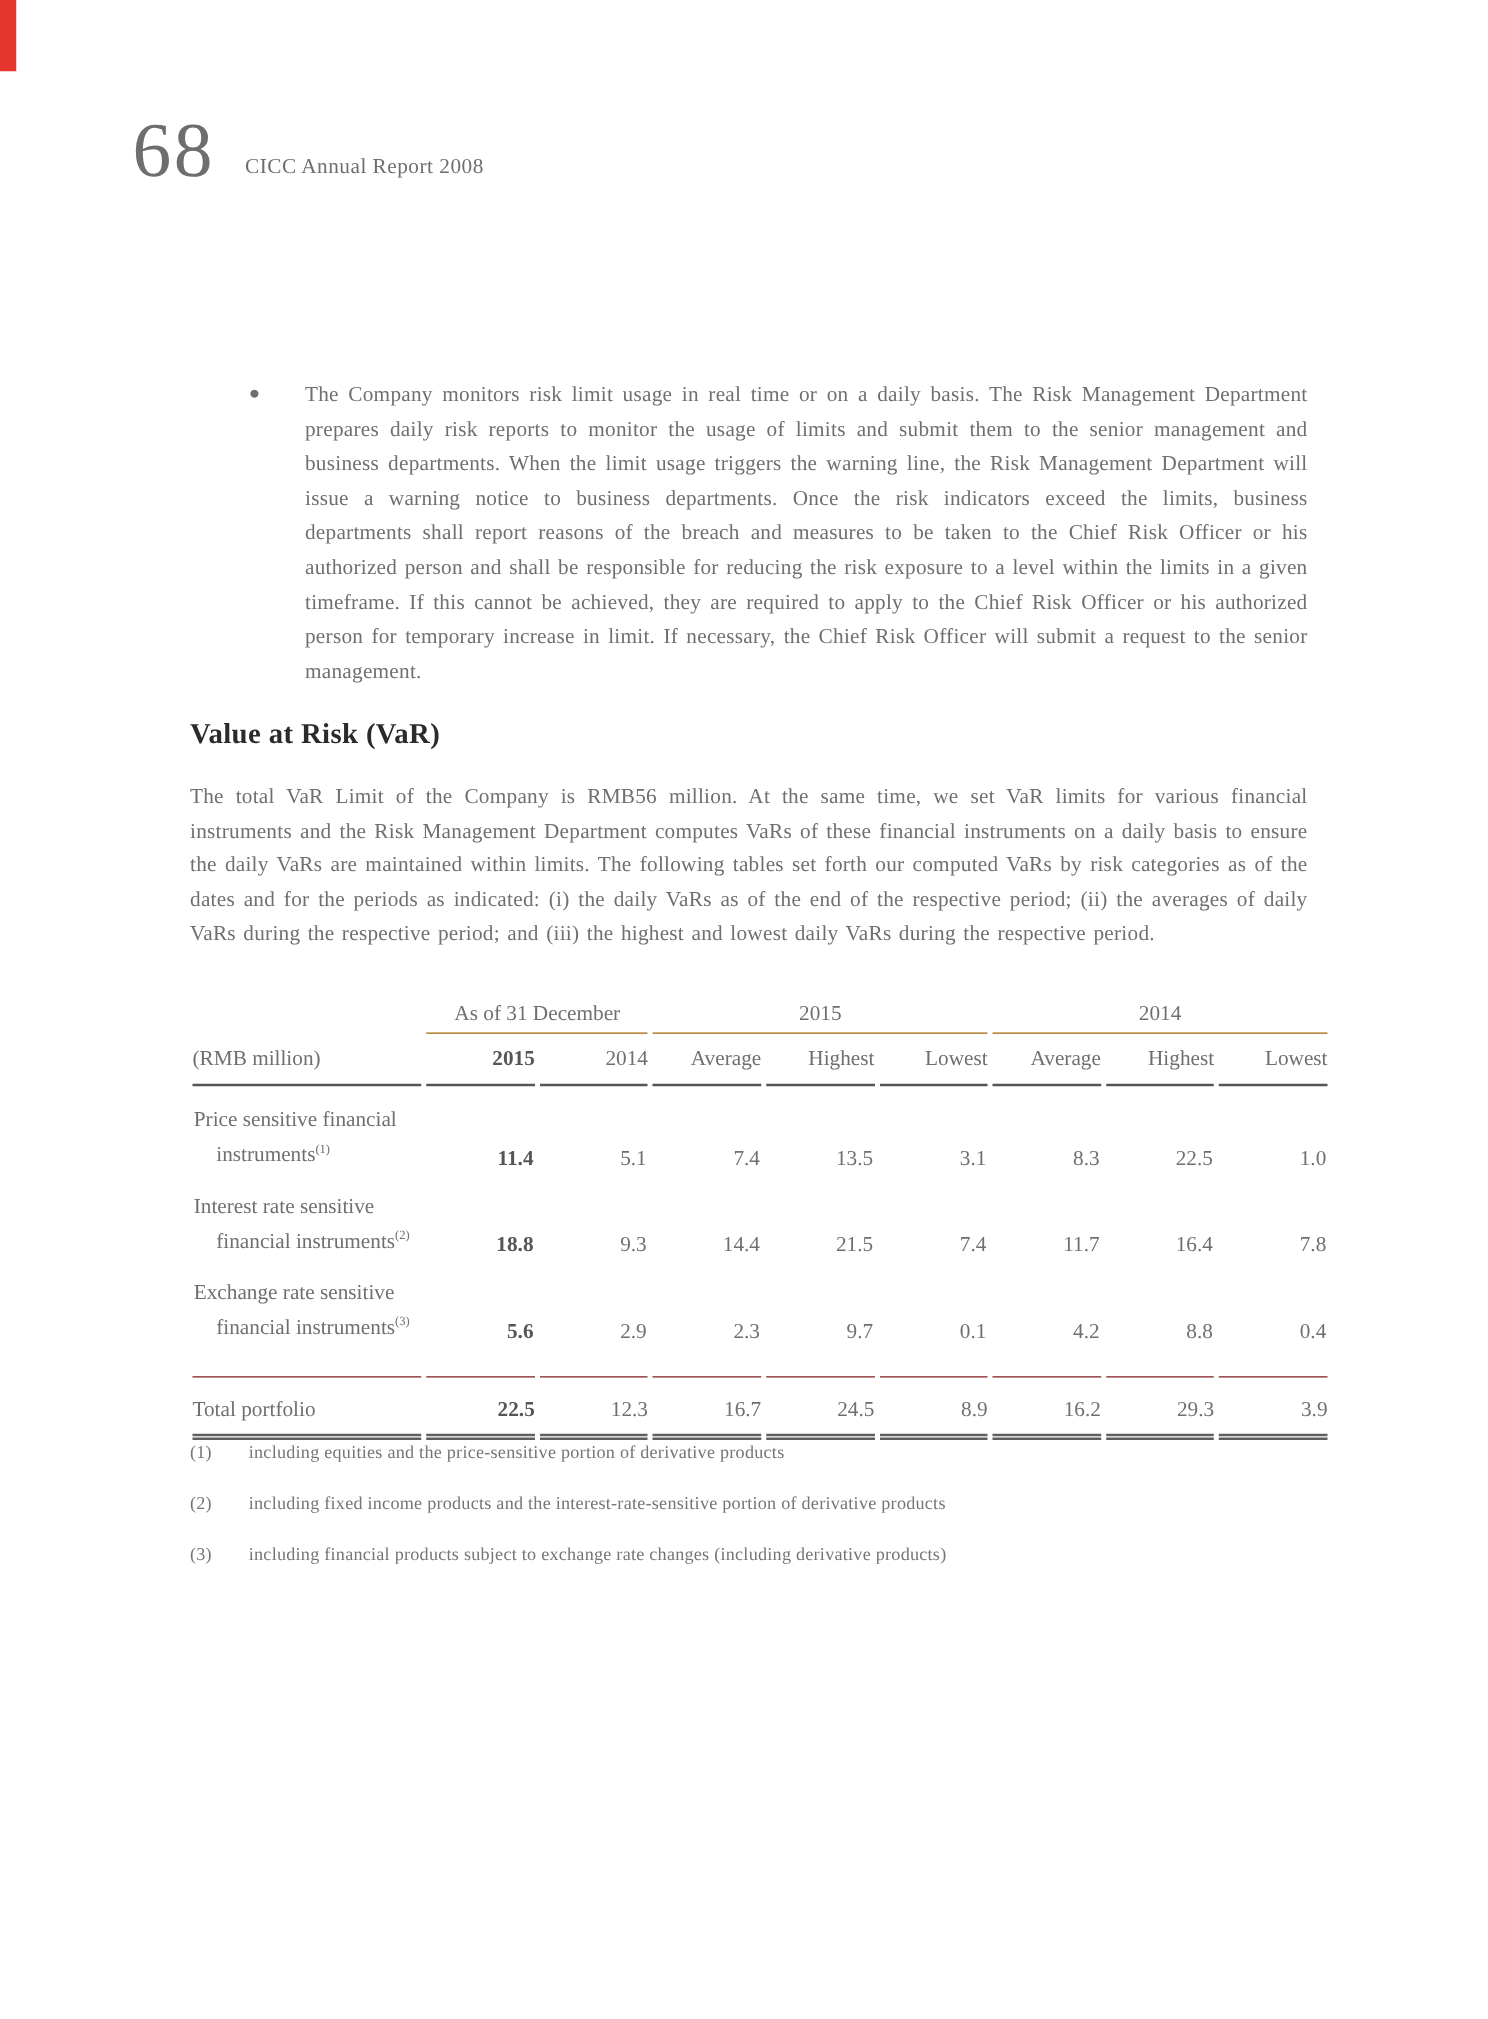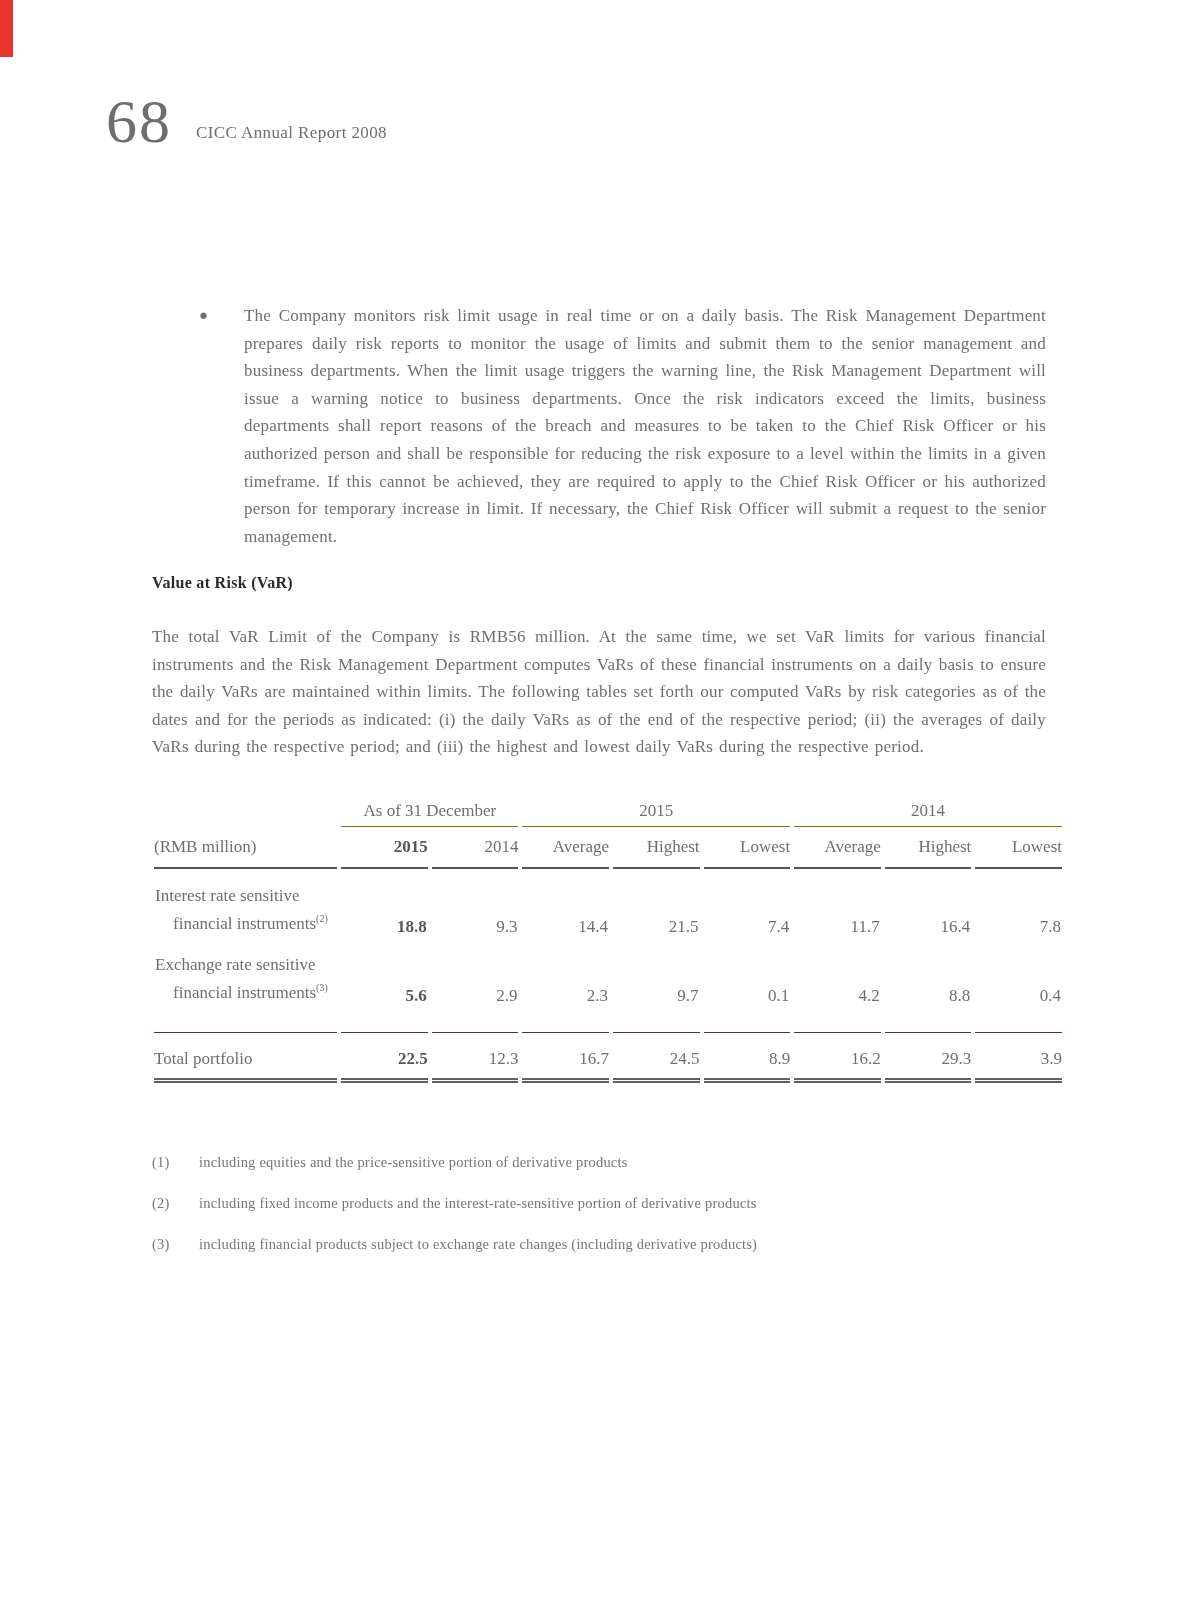--- a/index.html
+++ b/index.html
@@ -57,21 +57,21 @@
     font-size: 17px;
     line-height: 27.6px;
     word-spacing: 1.5px;
     letter-spacing: 0.2px;
   }
 
   
   .section-heading {
     position: absolute;
     left: 152px; top: 574px;
-    font-size: 16px;
+    font-size: 23px;
     font-weight: bold;
     color: #2b2b2b;
     letter-spacing: 0.3px;
   }
 
   
   .intro {
     position: absolute;
     left: 152px; top: 623px;
     width: 894px;
@@ -186,20 +186,34 @@
       <td class="num b">2015</td>
       <td class="num">2014</td>
       <td class="num">Average</td>
       <td class="num">Highest</td>
       <td class="num">Lowest</td>
       <td class="num">Average</td>
       <td class="num">Highest</td>
       <td class="num">Lowest</td>
     </tr>
 
+    <tr class="body-row">
+      <td class="label-cell">
+        <div>Price sensitive financial</div>
+        <div class="l2"><span>instruments</span><sup>(1)</sup></div>
+      </td>
+      <td class="num b">11.4</td>
+      <td class="num">5.1</td>
+      <td class="num">7.4</td>
+      <td class="num">13.5</td>
+      <td class="num">3.1</td>
+      <td class="num">8.3</td>
+      <td class="num">22.5</td>
+      <td class="num">1.0</td>
+    </tr>
 
     <tr class="body-row">
       <td class="label-cell">
         <div>Interest rate sensitive</div>
         <div class="l2"><span>financial instruments</span><sup>(2)</sup></div>
       </td>
       <td class="num b">18.8</td>
       <td class="num">9.3</td>
       <td class="num">14.4</td>
       <td class="num">21.5</td>

